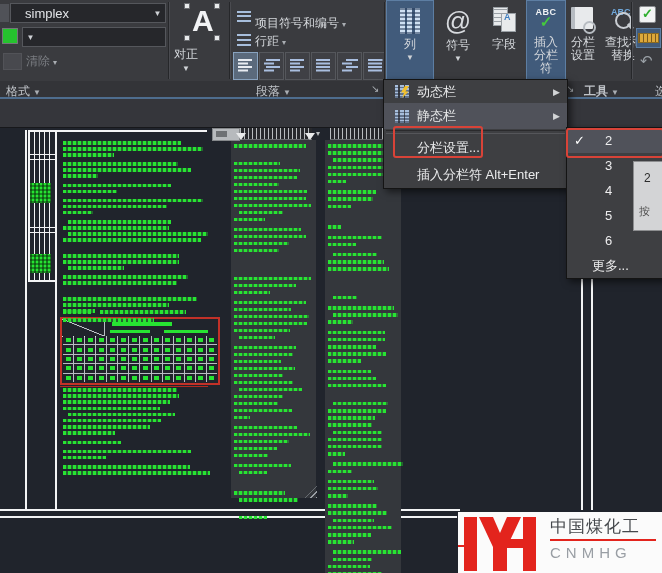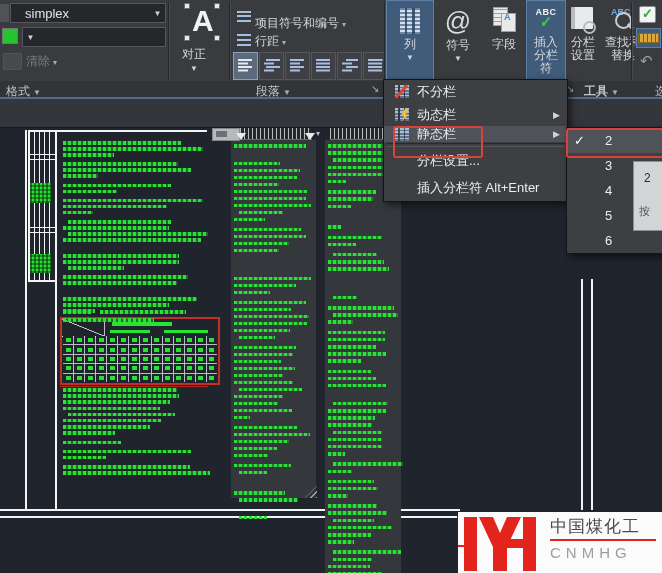--- a/index.html
+++ b/index.html
@@ -132,21 +132,21 @@
   </div>
   <div class="abs vsep" style="left:168px;"></div>
 
   <div class="abs" style="left:184px;top:3px;width:36px;height:40px;z-index:11;">
     <div class="justA" style="position:absolute;left:8px;top:3px;">A</div>
     <div class="grip" style="left:0;top:0;"></div>
       <div class="grip" style="right:0;top:0;"></div>
     <div class="grip" style="left:0;bottom:2px;"></div>
       <div class="grip" style="right:0;bottom:2px;"></div>
   </div>
-  <div class="abs rlabel" style="left:176px;top:48px;width:36px;">
+  <div class="abs rlabel" style="left:168px;top:48px;width:36px;">
     <span>对正</span><br><span class="dropar">▼</span>
   </div>
   <div class="abs vsep" style="left:229px;"></div>
 
   <div class="abs" style="left:237px;top:9px;width:14px;height:13px;z-index:11;background:
       repeating-linear-gradient(0deg,#a7bedc 0 2px, rgba(0,0,0,0) 2px 4.5px);"></div>
   <div class="abs plabel" style="left:255px;top:15px;color:#d6d9dd;">
     <span>项目符号和编号</span><span class="ar">▾</span>
   </div>
   <div class="abs" style="left:237px;top:33px;width:14px;height:13px;z-index:11;background:
@@ -698,33 +698,26 @@
     <div class="wm-hair"></div>
     <div class="wm-cn">中国煤化工</div>
     <div class="wm-line"></div>
     <div class="wm-en">CNMHG</div>
   </div>
 
   <div class="abs menu" id="colmenu">
       <div class="menu-item" style="height: 23px;">
         <span class="mi-ico">
           <span class="colico"></span>
-          <span class="slash"></span>
-        </span>
-        <span>不分栏</span>
-      </div>
-      <div class="menu-item" style="height: 23px;">
-        <span class="mi-ico">
-          <span class="colico"></span>
           <span class="bolt"></span>
         </span>
         <span>动态栏</span>
         <span class="sub-ar">▶</span>
       </div>
-      <div class="menu-item hl" style="height: 16px; justify-content: flex-end;">
+      <div class="menu-item hl" style="height: 26px; justify-content: flex-end;">
         <span class="mi-ico">
           <span class="colico"></span>
         </span>
         <span>静态栏</span>
         <span class="sub-ar">▶</span>
       </div>
       <div class="menu-sep"></div>
       <div class="menu-item" style="height: 26px;">
         <span class="mi-ico"></span>
         <span>分栏设置...</span>
@@ -744,20 +737,23 @@
       </div>
       <div class="sm-item">
         <span class="lbl">4</span>
       </div>
       <div class="sm-item">
         <span class="lbl">5</span>
       </div>
       <div class="sm-item">
         <span class="lbl">6</span>
       </div>
+      <div class="sm-item">
+        <span class="lbl more">更多...</span>
+      </div>
     </div>
   <div class="abs annot" style="left:393px;top:126px;width:86px;height:28px;"></div>
   <div class="abs annot" style="left:566px;top:128px;width:94px;height:26px;"></div>
 
   <div class="abs tooltip">
     <div class="tt-title">2</div>
     <div class="tt-hint">按</div>
   </div>
 
 </div>

